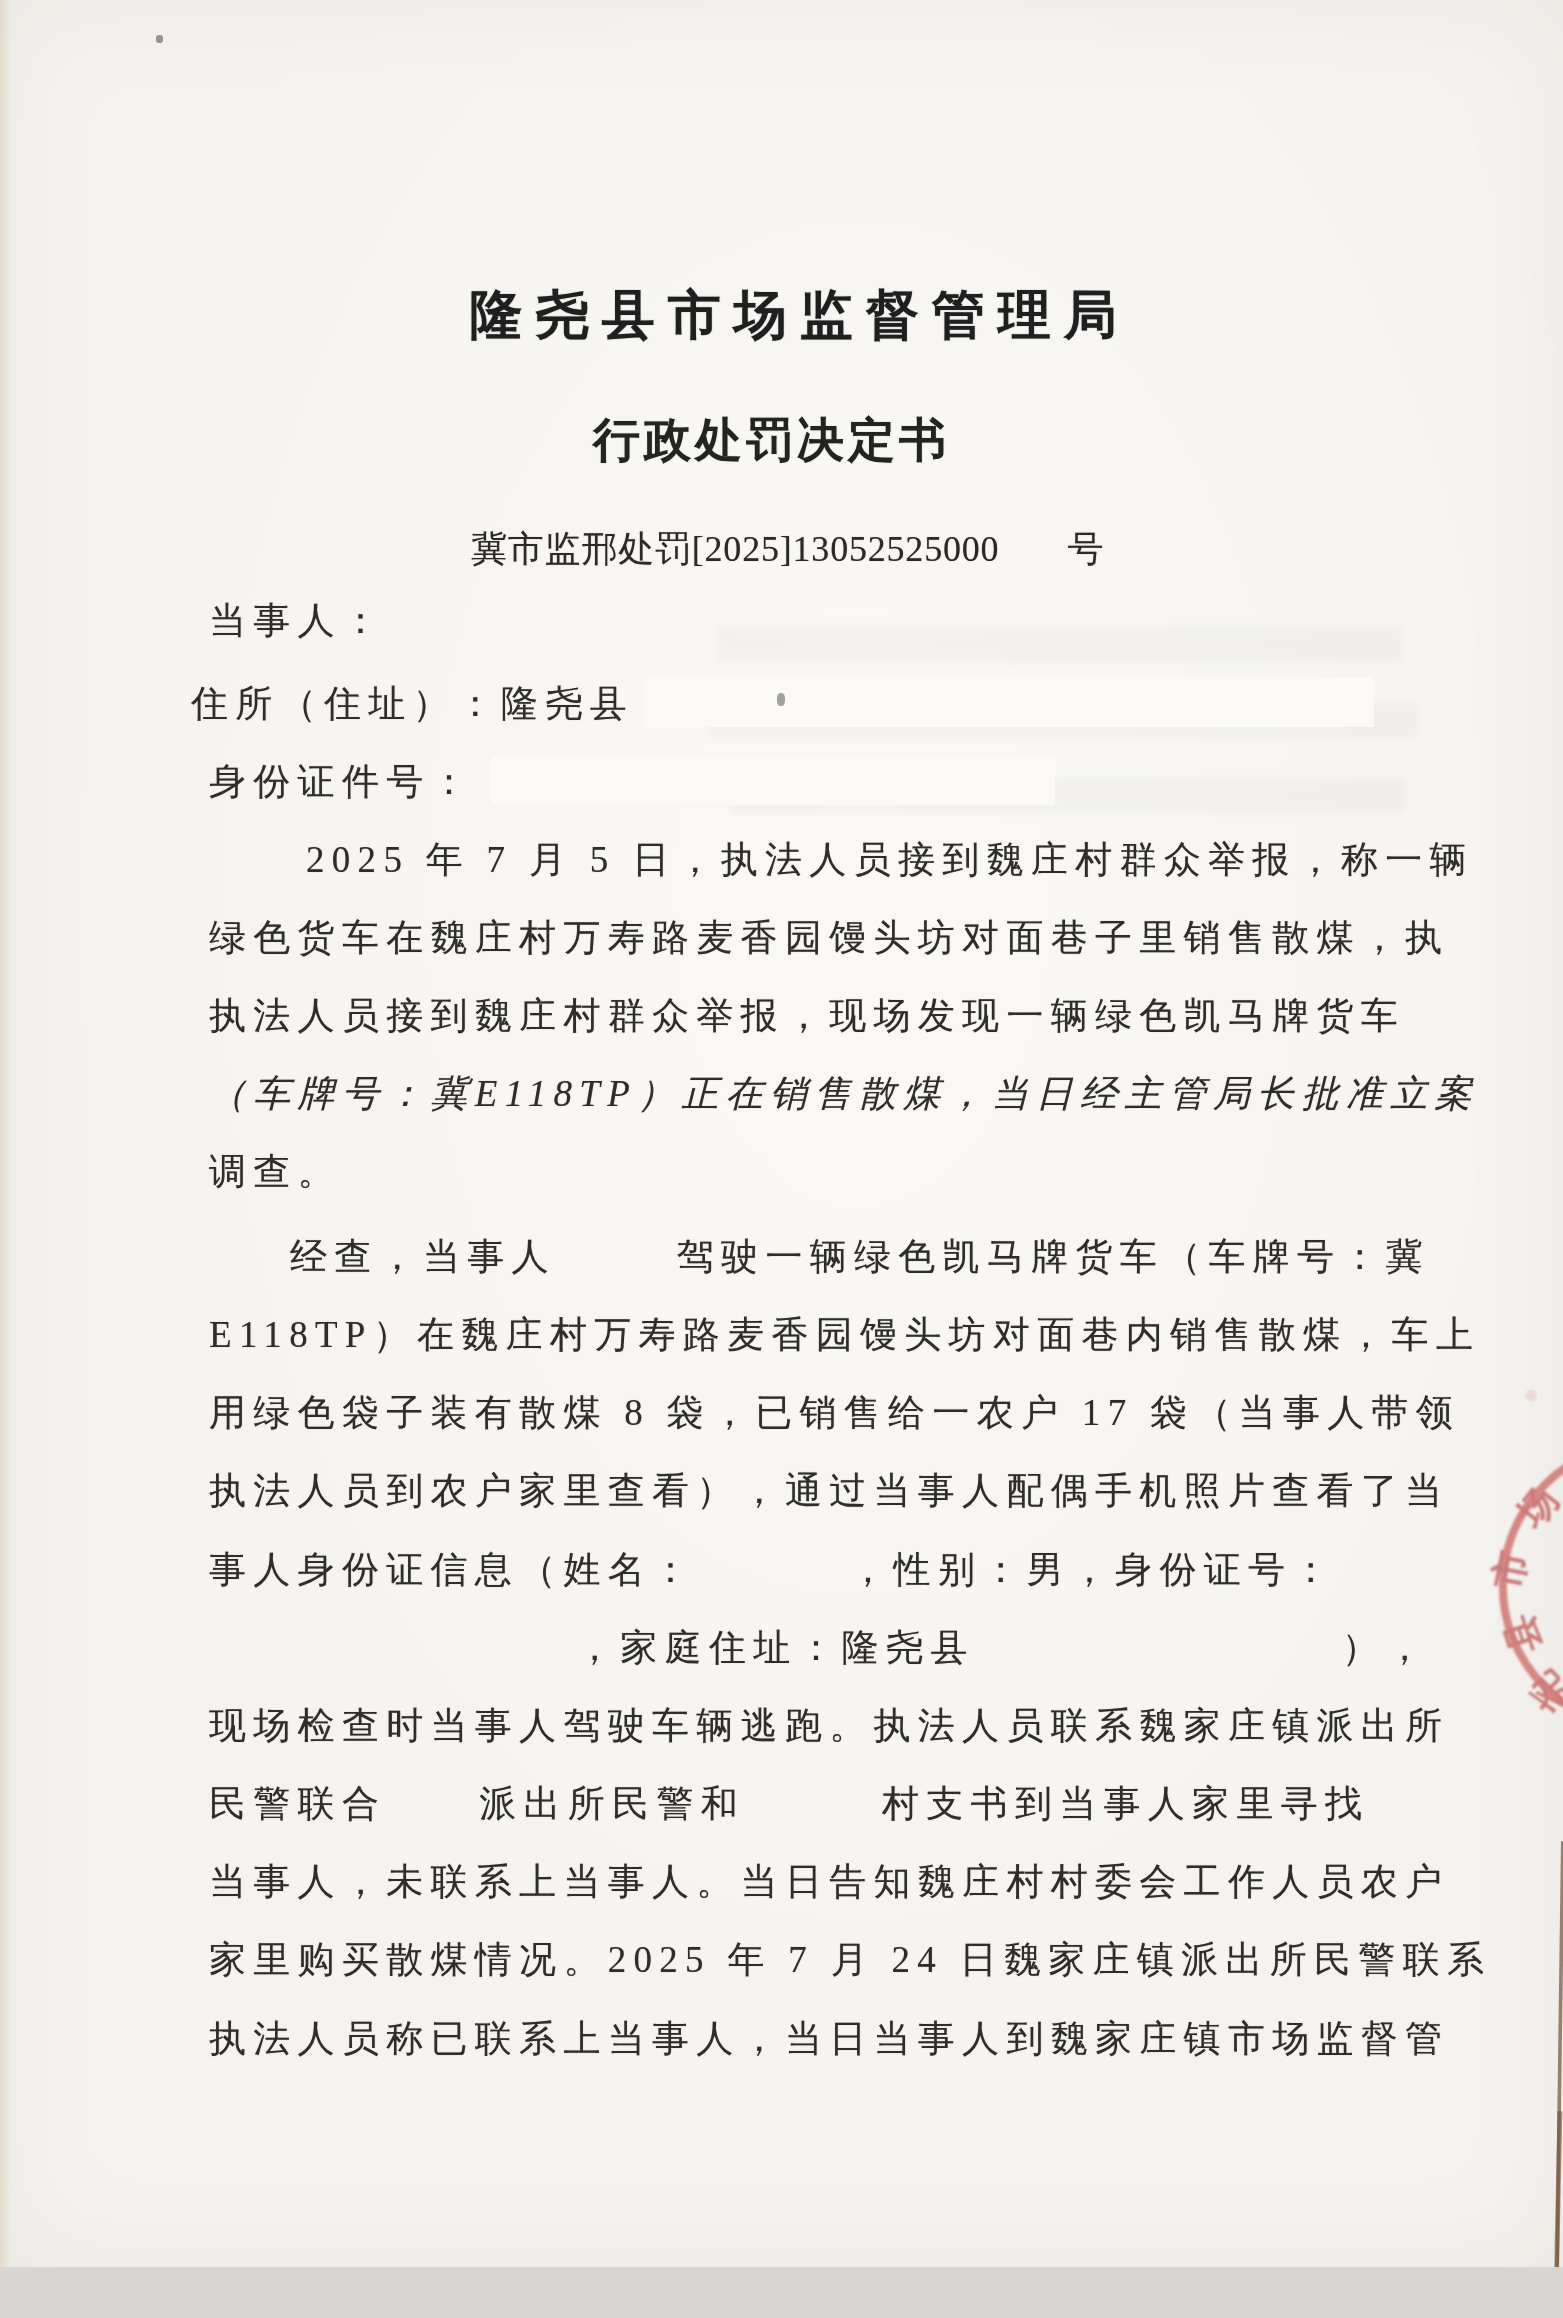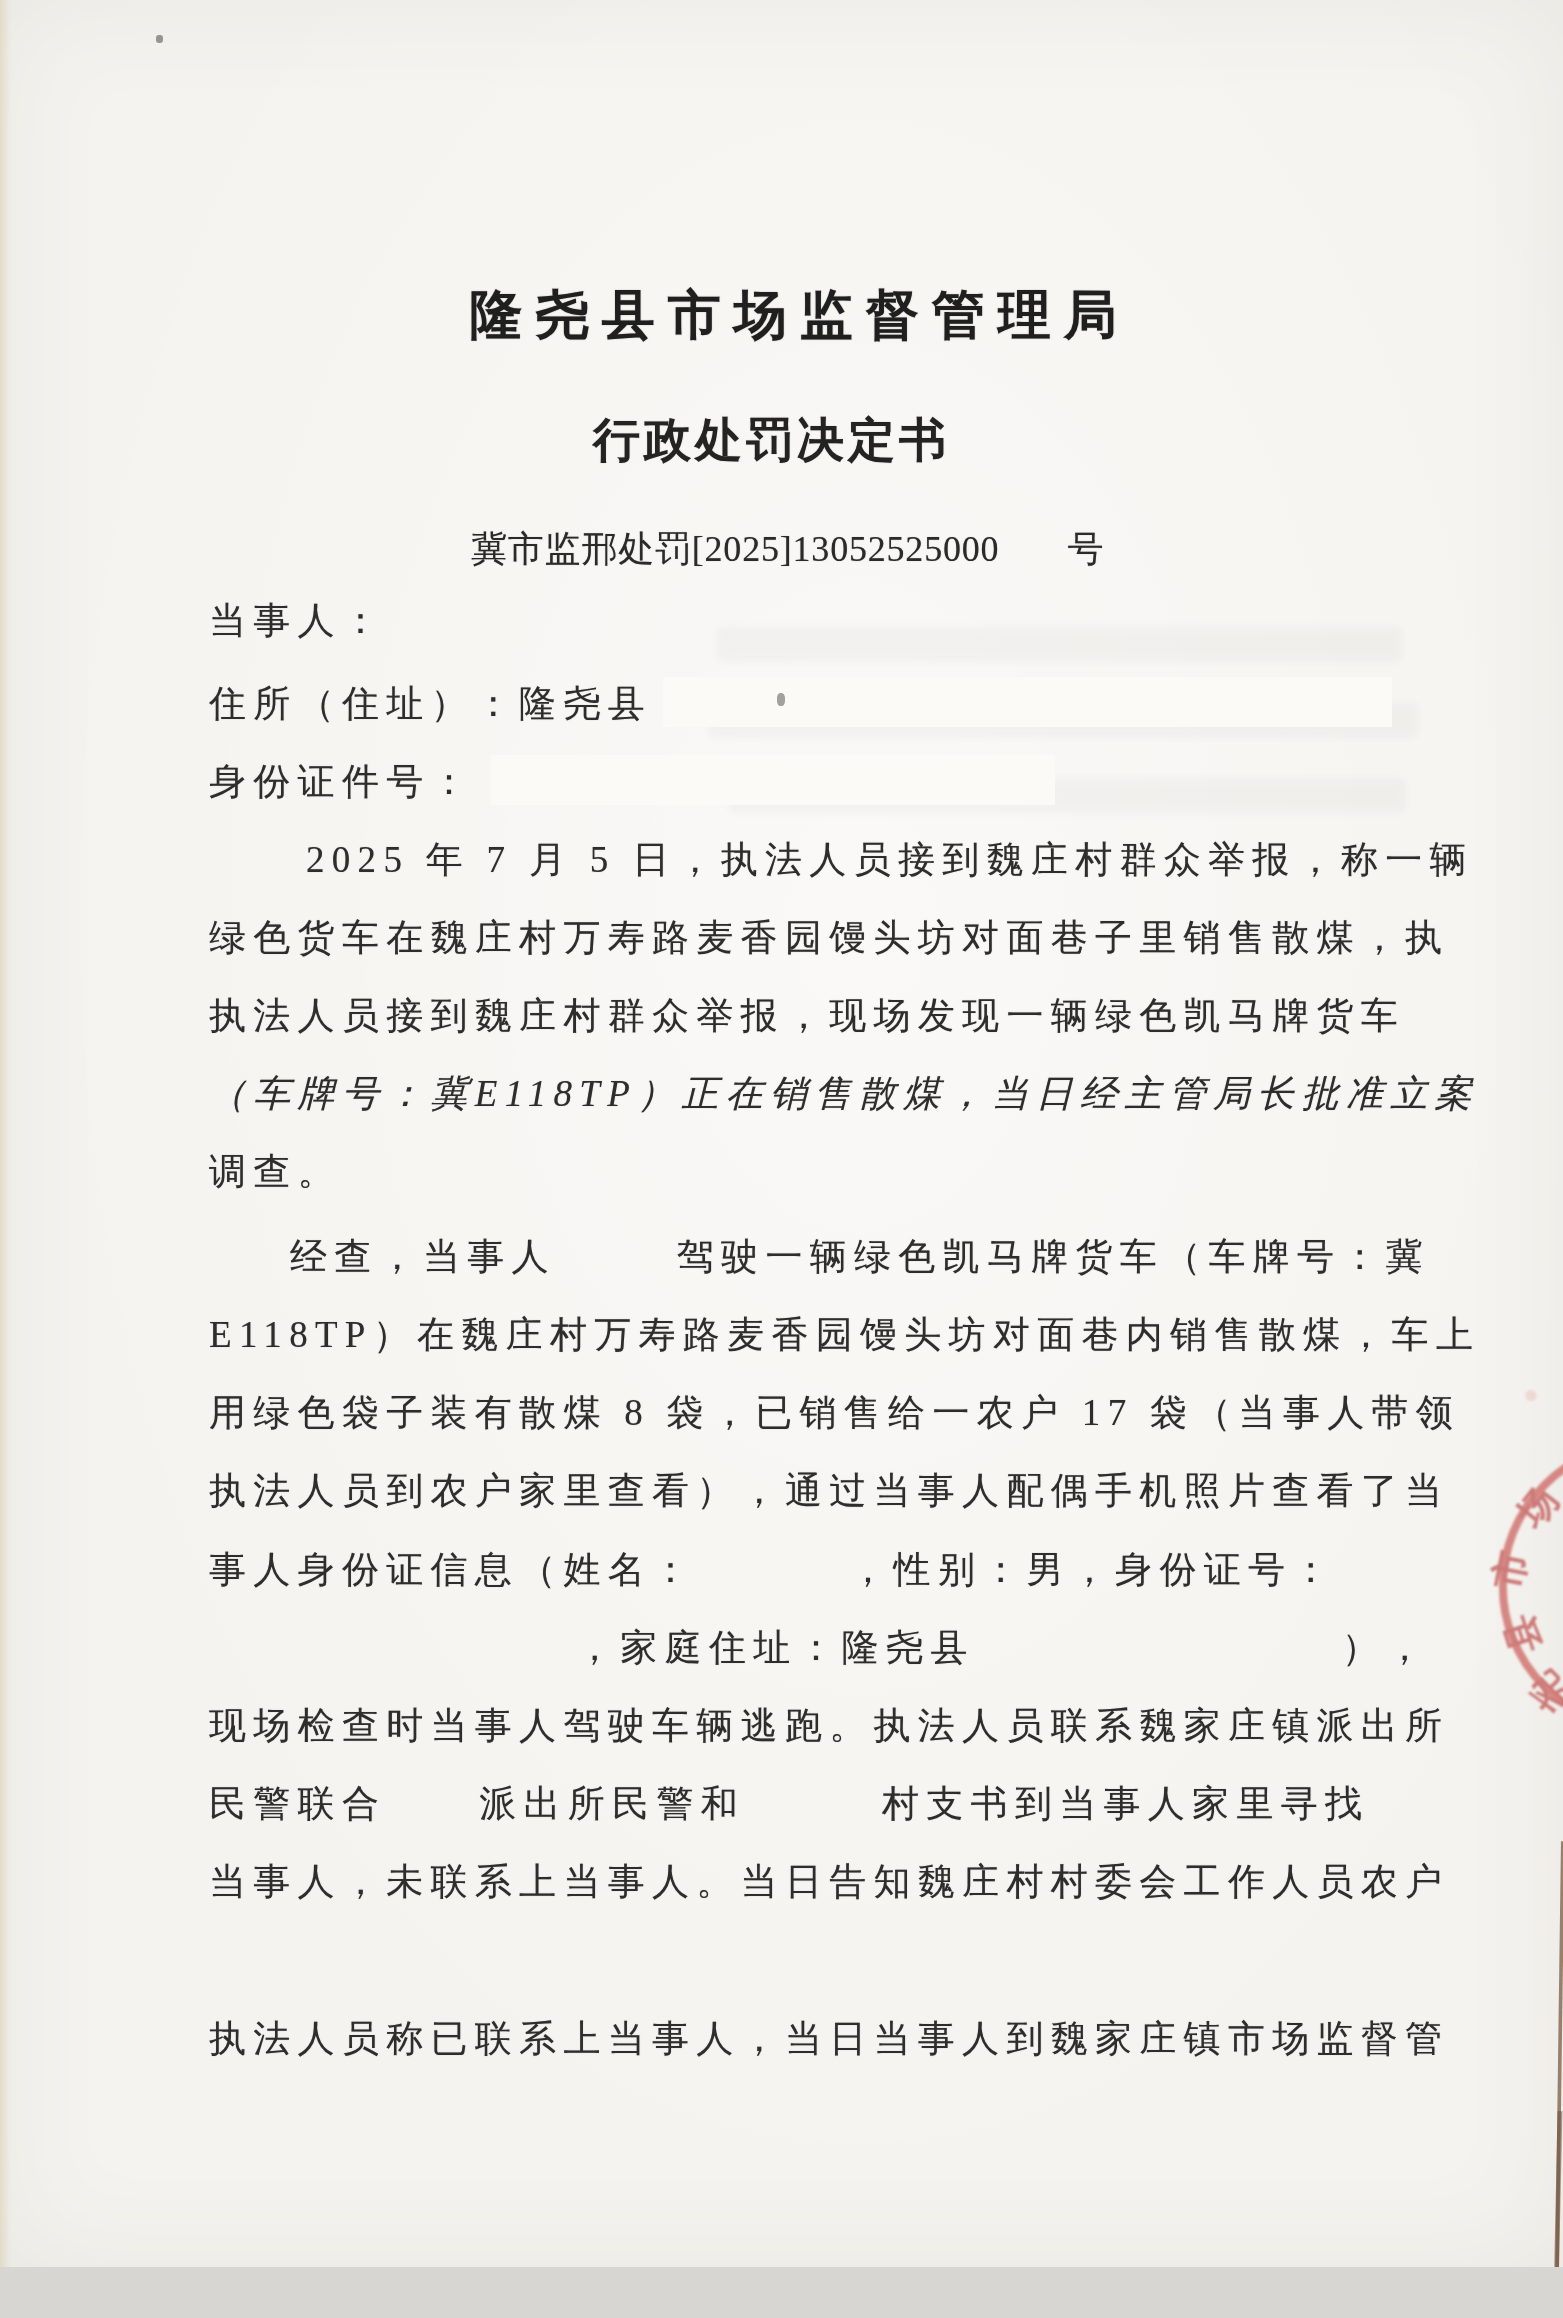--- a/index.html
+++ b/index.html
@@ -68,36 +68,37 @@
 
   <h1 class="doc-authority">隆尧县市场监督管理局</h1>
   <h2 class="doc-title">行政处罚决定书</h2>
 
   <div class="doc-number">
     <span>冀市监邢处罚[2025]13052525000</span><span class="suffix">号</span>
   </div>
 
   <div class="doc-body">
       <div class="bline" style="top: 599px; left: 209px;"><span class="seg">当事人：</span></div>
-      <div class="bline" style="top: 677px; left: 209px; text-align: right;"><span class="seg">住所（住址）：隆尧县</span><span class="gap" style="width: 11.3px;"></span><span class="redact" style="width: 729px;"></span></div>
+      <div class="bline" style="top: 677px; left: 191px; text-align: right;"><span class="seg">住所（住址）：隆尧县</span><span class="gap" style="width: 11.3px;"></span><span class="redact" style="width: 729px;"></span></div>
       <div class="bline" style="top: 755px; left: 209px;"><span class="seg">身份证件号：</span><span class="gap" style="width: 16px;"></span><span class="redact" style="width: 564px;"></span></div>
       <div class="bline" style="top: 838px; left: 306px;"><span class="seg">2025 年 7 月 5 日，执法人员接到魏庄村群众举报，称一辆</span></div>
       <div class="bline" style="top: 916px; left: 209px;"><span class="seg">绿色货车在魏庄村万寿路麦香园馒头坊对面巷子里销售散煤，执</span></div>
       <div class="bline" style="top: 994px; left: 209px;"><span class="seg">执法人员接到魏庄村群众举报，现场发现一辆绿色凯马牌货车</span></div>
       <div class="bline" style="top: 1072px; left: 209px; font-style: italic;"><span class="seg">（车牌号：冀E118TP）正在销售散煤，当日经主管局长批准立案</span></div>
       <div class="bline" style="top: 1150px; left: 209px;"><span class="seg">调查。</span></div>
       <div class="bline" style="top: 1235px; left: 290px;"><span class="seg">经查，当事人</span><span class="gap" style="width: 121px;"></span><span class="seg">驾驶一辆绿色凯马牌货车（车牌号：冀</span></div>
       <div class="bline" style="top: 1313px; left: 209px;"><span class="seg">E118TP）在魏庄村万寿路麦香园馒头坊对面巷内销售散煤，车上</span></div>
       <div class="bline" style="top: 1391px; left: 209px;"><span class="seg">用绿色袋子装有散煤 8 袋，已销售给一农户 17 袋（当事人带领</span></div>
       <div class="bline" style="top: 1469px; left: 209px;"><span class="seg">执法人员到农户家里查看），通过当事人配偶手机照片查看了当</span></div>
       <div class="bline" style="top: 1626px; left: 209px;"><span class="gap" style="width: 367px;"></span><span class="seg">，家庭住址：隆尧县</span><span class="gap" style="width: 367px;"></span><span class="seg">），</span></div>
       <div class="bline" style="top: 1548px; left: 209px;"><span class="seg">事人身份证信息（姓名：</span><span class="gap" style="width: 153px;"></span><span class="seg">，性别：男，身份证号：</span></div>
       <div class="bline" style="top: 1704px; left: 209px;"><span class="seg">现场检查时当事人驾驶车辆逃跑。执法人员联系魏家庄镇派出所</span></div>
       <div class="bline" style="top: 1782px; left: 209px;"><span class="seg">民警联合</span><span class="gap" style="width: 93px;"></span><span class="seg">派出所民警和</span><span class="gap" style="width: 137px;"></span><span class="seg">村支书到当事人家里寻找</span></div>
       <div class="bline" style="top: 1860px; left: 209px;"><span class="seg">当事人，未联系上当事人。当日告知魏庄村村委会工作人员农户</span></div>
+      <div class="bline" style="top: 1938px; left: 209px;"><span class="seg">家里购买散煤情况。2025 年 7 月 24 日魏家庄镇派出所民警联系</span></div>
       <div class="bline" style="top: 2017px; left: 209px;"><span class="seg">执法人员称已联系上当事人，当日当事人到魏家庄镇市场监督管</span></div>
     </div>
 
   <div class="speck" style="left:156px; top:35px; width:7.3px; height:8px;"></div>
   <div class="speck" style="left:777px; top:693px; width:8px; height:13px; opacity:.5;"></div>
 
   <svg class="overlay-svg" width="1564" height="2319" viewBox="0 0 1941 2878">
     <defs>
       <filter id="softblur" x="-20%" y="-20%" width="140%" height="140%">
         <feGaussianBlur stdDeviation="1.3"></feGaussianBlur>

